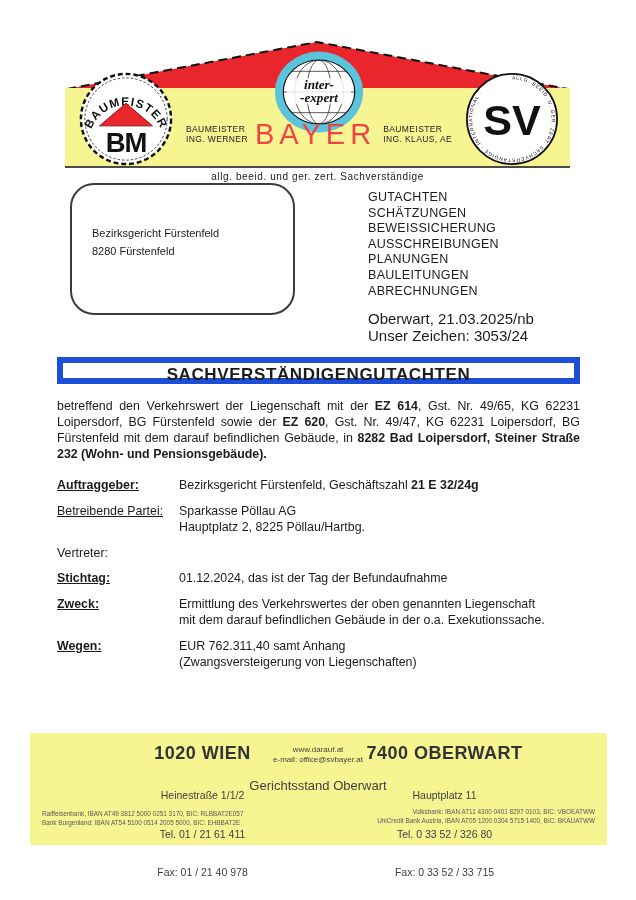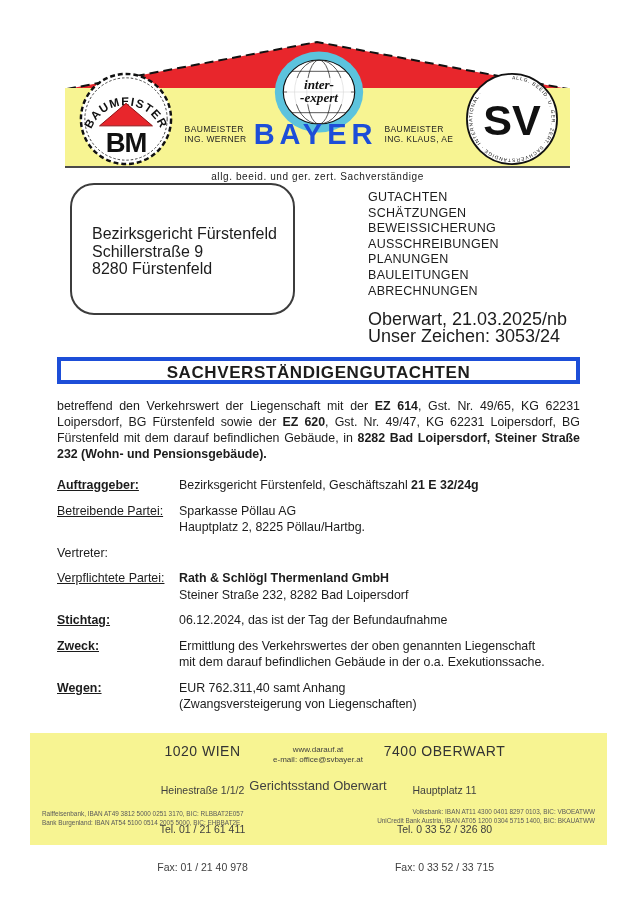--- a/index.html
+++ b/index.html
@@ -9,51 +9,51 @@
 
   
   .letterhead{left:65px;top:38px;width:505px;height:132px;}
   .roof-svg{position:absolute;left:0;top:0;width:505px;height:54px;}
   .band{position:absolute;left:0;top:50px;width:505px;height:78px;background:#f7f492;border-bottom:2px solid #4a4a4a;}
   .bm-logo{position:absolute;left:12px;top:32px;width:98px;height:98px;}
   .globe-logo{position:absolute;left:207px;top:10px;width:94px;height:88px;}
   .sv-logo{position:absolute;left:398px;top:32px;width:98px;height:98px;}
   .names{position:absolute;left:110px;top:80px;width:288px;display:flex;justify-content:center;align-items:center;gap:7px;}
   .name-small{font-size:8.5px;line-height:9.5px;letter-spacing:.4px;white-space:nowrap;color:#222;}
-  .name-big{font-size:29px;font-weight:bold;letter-spacing:5px;color:#1d4ed8;}
+  .name-big{font-size:29px;font-weight:normal;letter-spacing:5px;color:#ef4444;}
   .caption{position:absolute;left:0;top:113px;width:100%;text-align:center;font-size:10px;letter-spacing:.6px;color:#222;margin-top:20px;}
 
   
   .recipient{left:70px;top:183px;width:225px;height:132px;border:2px solid #3c3c3c;border-radius:24px;box-sizing:border-box;}
-  .recipient-inner{padding:40px 0 0 20px;font-size:16px;line-height:17.5px;}
+  .recipient-inner{padding:40px 0 0 20px;font-size:11px;line-height:17.5px;}
 
   
   .services{left:368px;top:190px;font-size:12.5px;line-height:15.6px;letter-spacing:.3px;}
-  .refblock{left:368px;top:311px;font-size:18px;line-height:16.5px;}
-
-  
-  .titlebox{left:57px;top:357px;width:523px;height:27px;border:4px solid #1d4ed8;box-sizing:border-box;
+  .refblock{left:368px;top:311px;font-size:15px;line-height:16.5px;}
+
+  
+  .titlebox{left:57px;top:357px;width:523px;height:27px;border:6px solid #1d4ed8;box-sizing:border-box;
             text-align:center;font-weight:bold;font-size:17px;line-height:23px;letter-spacing:.6px;}
 
   
   .subject{left:57px;top:398px;width:523px;font-size:12.4px;line-height:16px;text-align:justify;margin:0;}
 
   
   .details{left:57px;top:477px;width:523px;font-size:12.4px;line-height:16.2px;}
   .detail-row{display:flex;margin-bottom:9.5px;}
   .detail-label{width:122px;flex:none;}
   .b{font-weight:bold;}
   .u{text-decoration:underline;}
 
   
   .footer{left:30px;top:733px;width:577px;height:112px;background:#f7f492;color:#3f3f3f;}
   .f-left{position:absolute;left:40px;top:10px;width:265px;text-align:center;}
   .f-right{position:absolute;right:30px;top:10px;width:265px;text-align:center;}
   .f-center{position:absolute;left:163px;top:12px;width:250px;text-align:center;font-size:8px;line-height:10px;}
-  .f-city{font-size:14px;margin-bottom:5px;letter-spacing:.5px;color:#333;}
+  .f-city{font-size:18px;margin-bottom:5px;letter-spacing:.5px;color:#333;font-weight:bold;}
   .f-line{font-size:10.5px;line-height:14.5px;margin-top:24px;}
   .f-court{margin-top:16px;font-size:13px;}
   .f-bank-left{position:absolute;left:12px;top:76px;font-size:6.4px;line-height:9px;color:#5a5a5a;text-align:left;}
   .f-bank-right{position:absolute;right:12px;top:74px;font-size:6.4px;line-height:9px;color:#5a5a5a;text-align:right;}
 </style>
 </head>
 <body>
 
 <div class="page">
 
@@ -112,21 +112,20 @@
         <div>BAUMEISTER</div>
         <div>ING. KLAUS, AE</div>
       </div>
     </div>
     <div class="caption">allg. beeid. und ger. zert. Sachverständige</div>
   </div>
 
   <div class="abs recipient">
     <div class="recipient-inner">
       <div>Bezirksgericht Fürstenfeld</div>
-      <div>Schillerstraße 9</div>
       <div>8280 Fürstenfeld</div>
     </div>
   </div>
 
   <div class="abs services" id="services-list">
       <div class="svc-line">GUTACHTEN</div>
       <div class="svc-line">SCHÄTZUNGEN</div>
       <div class="svc-line">BEWEISSICHERUNG</div>
       <div class="svc-line">AUSSCHREIBUNGEN</div>
       <div class="svc-line">PLANUNGEN</div>
@@ -156,30 +155,23 @@
         <div class="detail-label"><span class="u">Betreibende Partei:</span></div>
         <div class="detail-value">
           <div class="detail-line"><span>Sparkasse Pöllau AG</span></div>
           <div class="detail-line"><span>Hauptplatz 2, 8225 Pöllau/Hartbg.</span></div>
         </div>
       </div>
       <div class="detail-row">
         <div class="detail-label"><span>Vertreter:</span></div>
       </div>
       <div class="detail-row">
-        <div class="detail-label"><span class="u">Verpflichtete Partei:</span></div>
-        <div class="detail-value">
-          <div class="detail-line"><span class="b">Rath &amp; Schlögl Thermenland GmbH</span></div>
-          <div class="detail-line"><span>Steiner Straße 232, 8282 Bad Loipersdorf</span></div>
-        </div>
-      </div>
-      <div class="detail-row">
         <div class="detail-label"><span class="b u">Stichtag:</span></div>
         <div class="detail-value">
-          <div class="detail-line"><span>06.12.2024, das ist der Tag der Befundaufnahme</span></div>
+          <div class="detail-line"><span>01.12.2024, das ist der Tag der Befundaufnahme</span></div>
         </div>
       </div>
       <div class="detail-row">
         <div class="detail-label"><span class="b u">Zweck:</span></div>
         <div class="detail-value">
           <div class="detail-line"><span>Ermittlung des Verkehrswertes der oben genannten Liegenschaft</span></div>
           <div class="detail-line"><span>mit dem darauf befindlichen Gebäude in der o.a. Exekutionssache.</span></div>
         </div>
       </div>
       <div class="detail-row">

